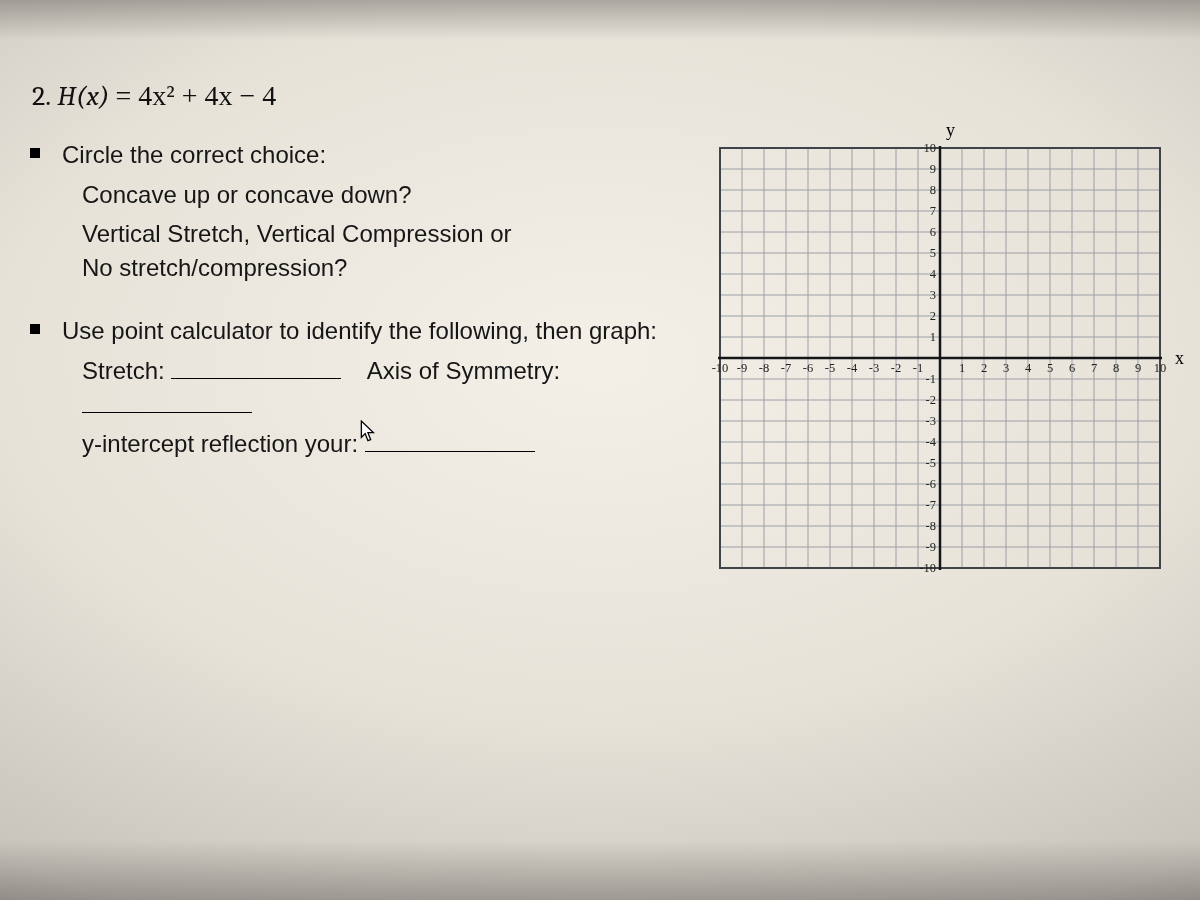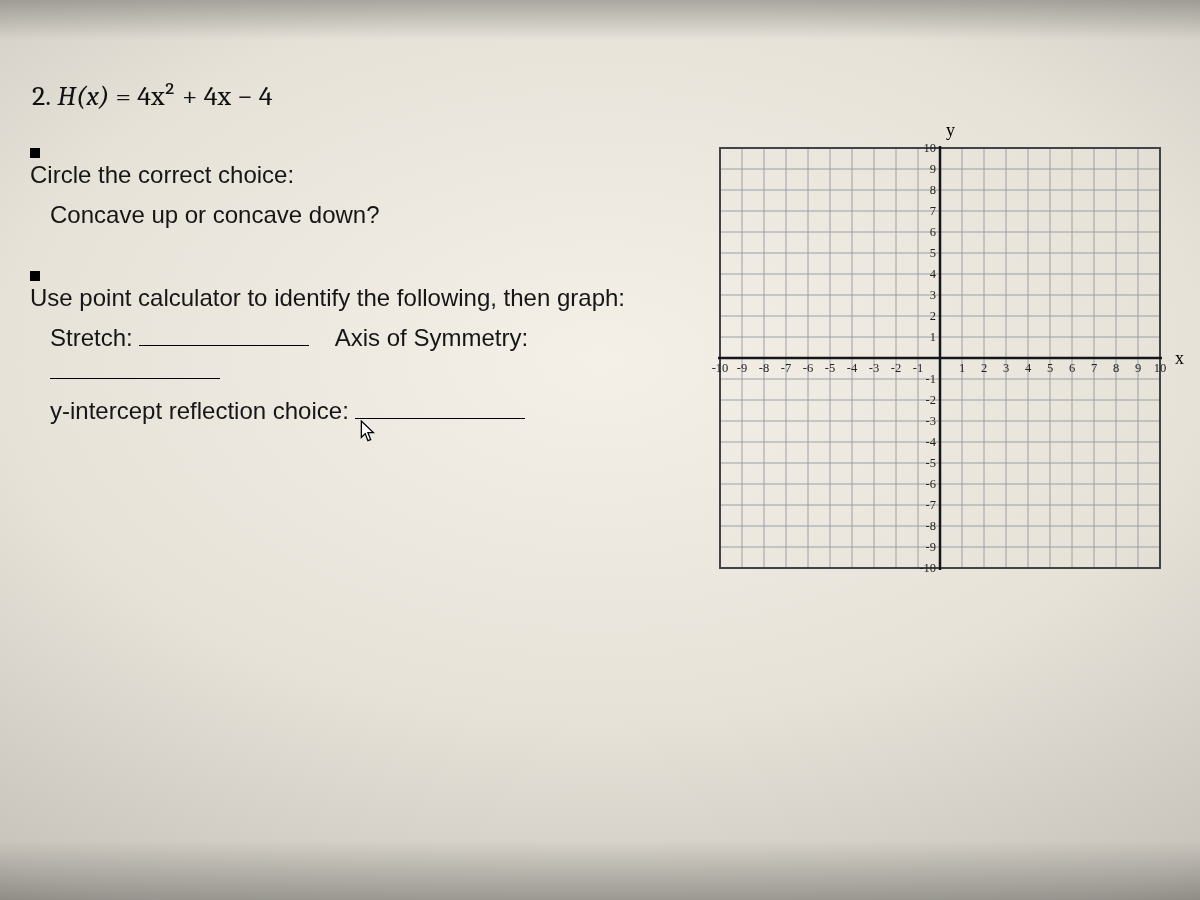--- a/index.html
+++ b/index.html
@@ -61,21 +61,20 @@
     display: flex;
     align-items: flex-start;
     gap: 20px;
   }
   .left-col  { flex: 1 1 660px; }
   .right-col { flex: 0 0 460px; }
 
   .bullet-block {
     display: flex;
     margin-bottom: 24px;
-    flex-direction: column;
   }
   .bullet-square {
     width: 10px;
     height: 10px;
     background: #000;
     margin-top: 10px;
     margin-right: 22px;
     flex: none;
   }
   .indent {
@@ -140,50 +139,51 @@
   }
 </style>
 </head>
 <body>
 
 <div class="sheet">
 
   <div class="problem-header">
     <span class="num">2.</span>
     <span>H(x)</span>
-    <span style="font-style:normal;">= 4x² + 4x − 4</span>
+    <span style="font-style:normal;font-family:Liberation Serif, serif;">= 4x² + 4x − 4</span>
   </div>
 
   <div class="columns">
     <div class="left-col body-text">
 
       <div class="bullet-block">
         <div class="bullet-square"></div>
         <div>
           <div>Circle the correct choice:</div>
           <div class="indent">
             <div class="indent-line">Concave up or concave down?</div>
+            <div class="indent-line" style="max-width:430px;">Vertical Stretch, Vertical Compression or No stretch/compression?</div>
           </div>
         </div>
       </div>
 
       <div class="bullet-block">
         <div class="bullet-square"></div>
         <div>
           <div>Use point calculator to identify the following, then graph:</div>
           <div class="indent">
             <div class="indent-line">
               <span>Stretch:</span>
               <span class="blank med"></span>
               &nbsp;&nbsp;
               <span>Axis of Symmetry:</span>
               <span class="blank med"></span>
             </div>
             <div class="indent-line" style="position:relative;">
-              <span>y-intercept reflection choice:</span>
+              <span>y-intercept reflection your:</span>
               <span class="blank med"></span>
             </div>
           </div>
         </div>
       </div>
 
     </div>
 
     <div class="right-col">
       <div class="graph-wrapper">

